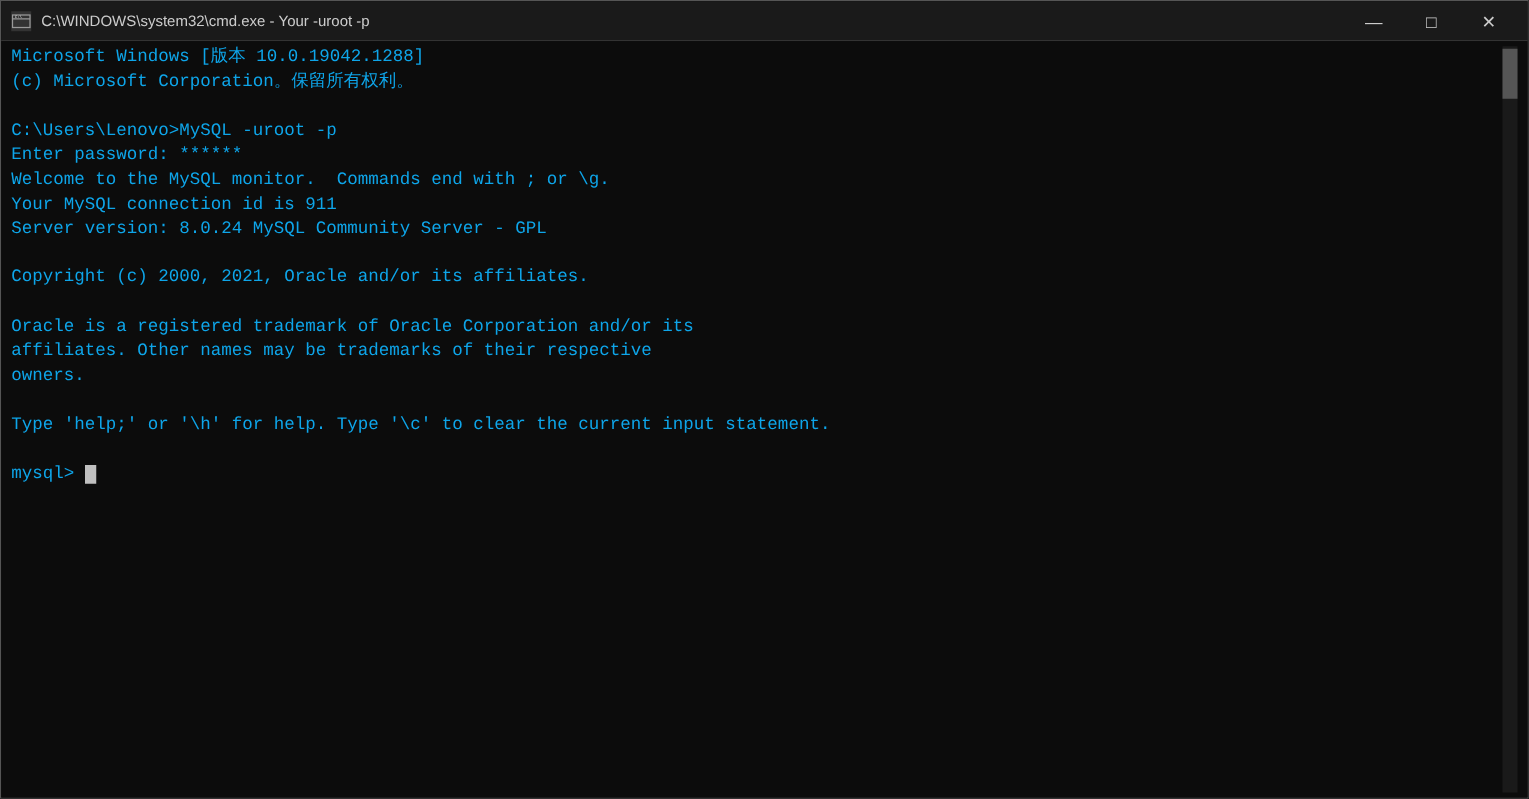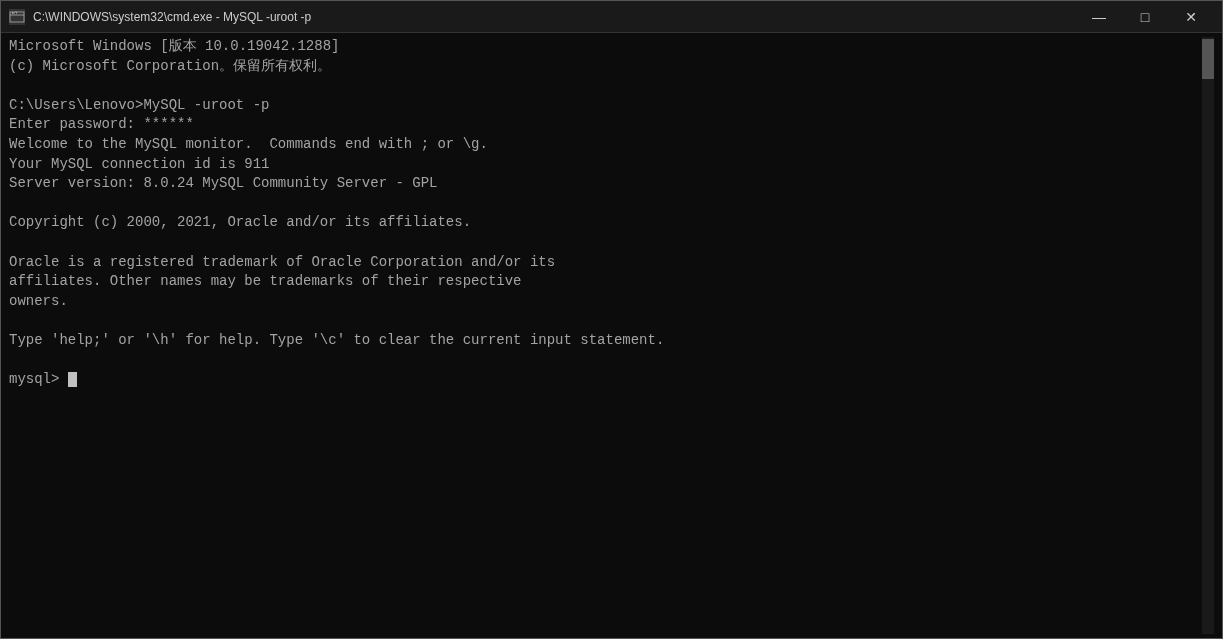--- a/index.html
+++ b/index.html
@@ -76,21 +76,21 @@
       flex: 1;
       background: #0c0c0c;
       padding: 4px 8px;
       overflow: hidden;
       position: relative;
       display: flex;
     }
 
     .terminal-content {
       flex: 1;
-      color: #a3a3a3;
+      color: #0ea5e9;
       font-size: 14px;
       line-height: 1.4;
       white-space: pre;
       font-family: 'Courier New', Courier, monospace;
     }
 
     .scrollbar {
       width: 12px;
       background: #1a1a1a;
       flex-shrink: 0;
@@ -122,21 +122,21 @@
 
 <div class="window">
   <div class="title-bar">
     <div class="title-bar-icon">
       <svg width="16" height="16" viewBox="0 0 16 16">
         <rect x="1" y="3" width="14" height="10" fill="none" stroke="#999" stroke-width="1"></rect>
         <line x1="1" y1="6" x2="15" y2="6" stroke="#999" stroke-width="1"></line>
         <text x="3" y="5" font-size="3" fill="#fff">C:\</text>
       </svg>
     </div>
-    <span class="title-bar-text">C:\WINDOWS\system32\cmd.exe - MySQL -uroot -p</span>
+    <span class="title-bar-text">C:\WINDOWS\system32\cmd.exe - Your -uroot -p</span>
     <div class="title-bar-controls">
       <button class="title-bar-btn">—</button>
       <button class="title-bar-btn">□</button>
       <button class="title-bar-btn close">✕</button>
     </div>
   </div>
 
   <div class="terminal-body">
     <div class="terminal-content"><span>Microsoft Windows [版本 10.0.19042.1288]
 (c) Microsoft Corporation。保留所有权利。

